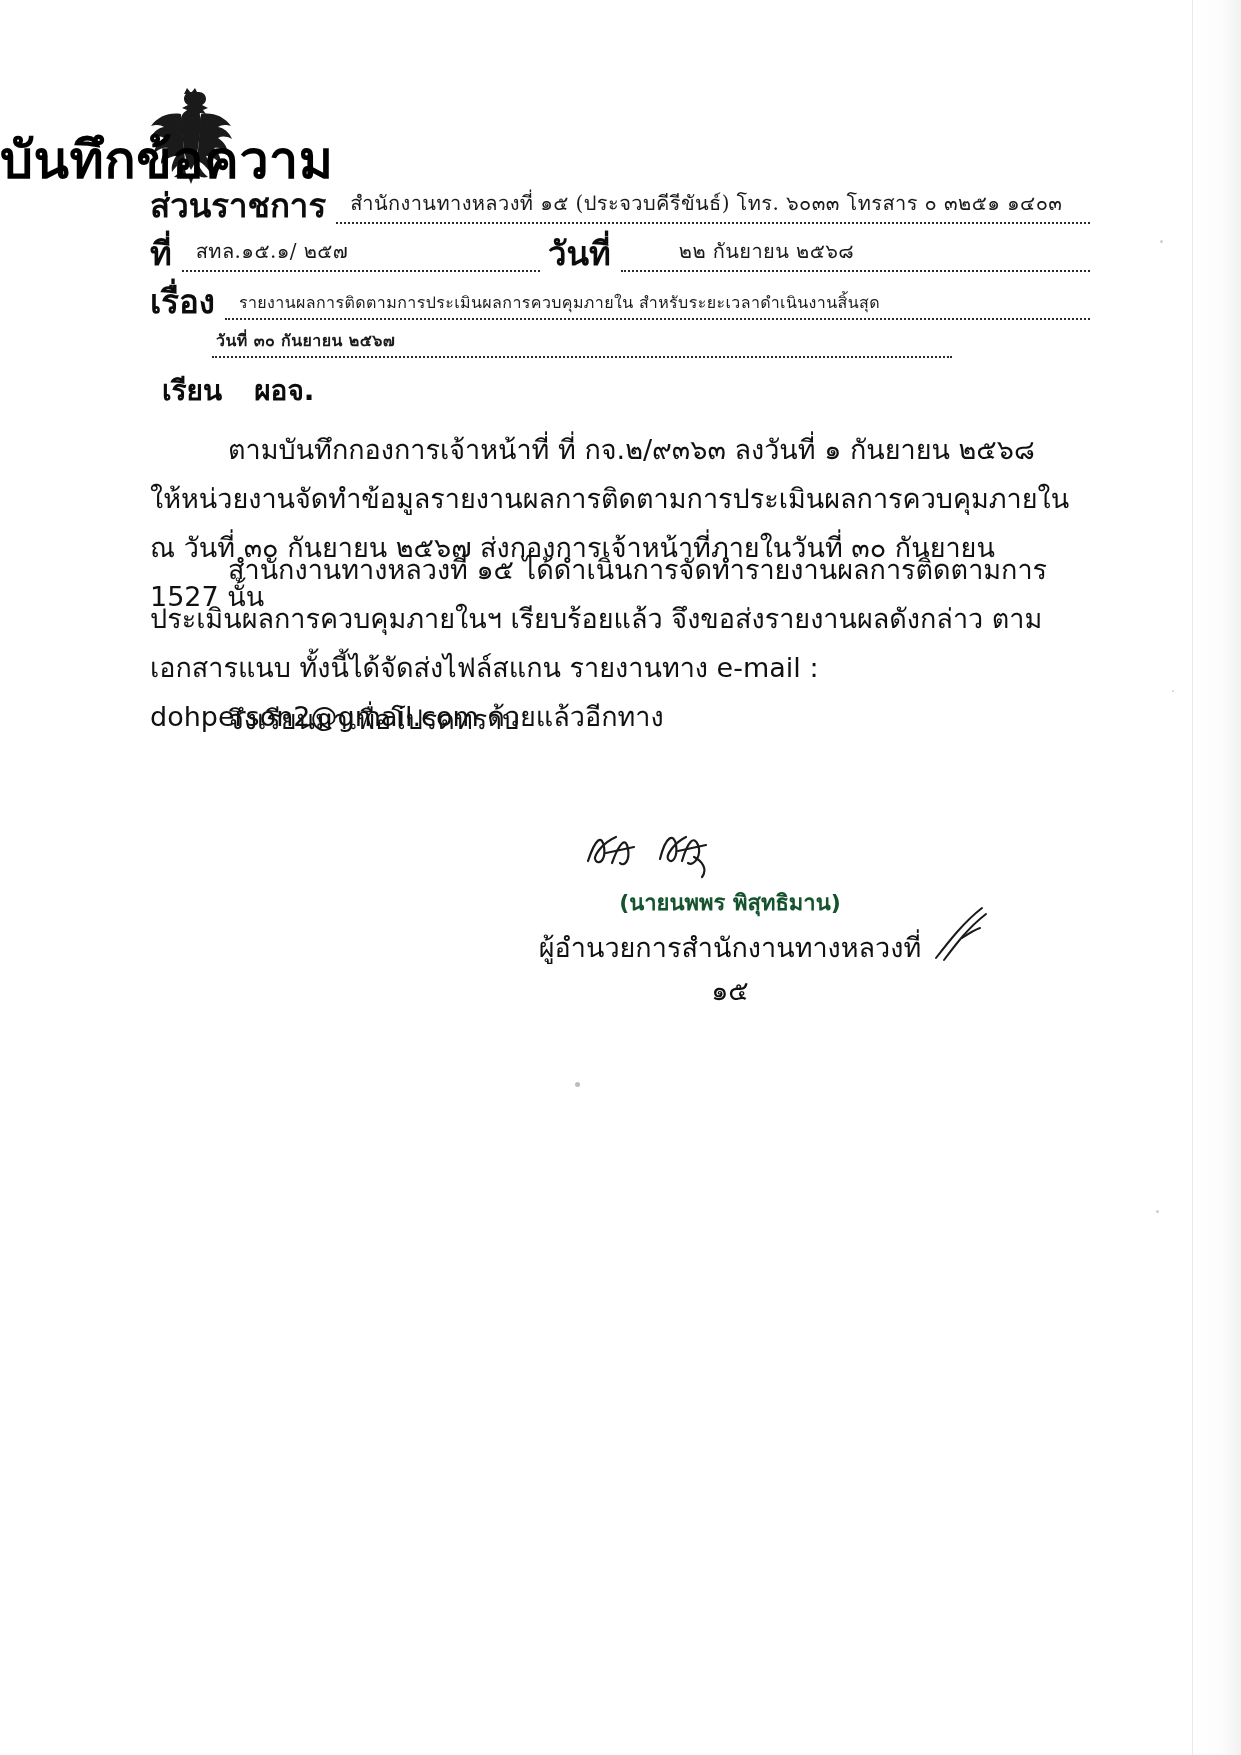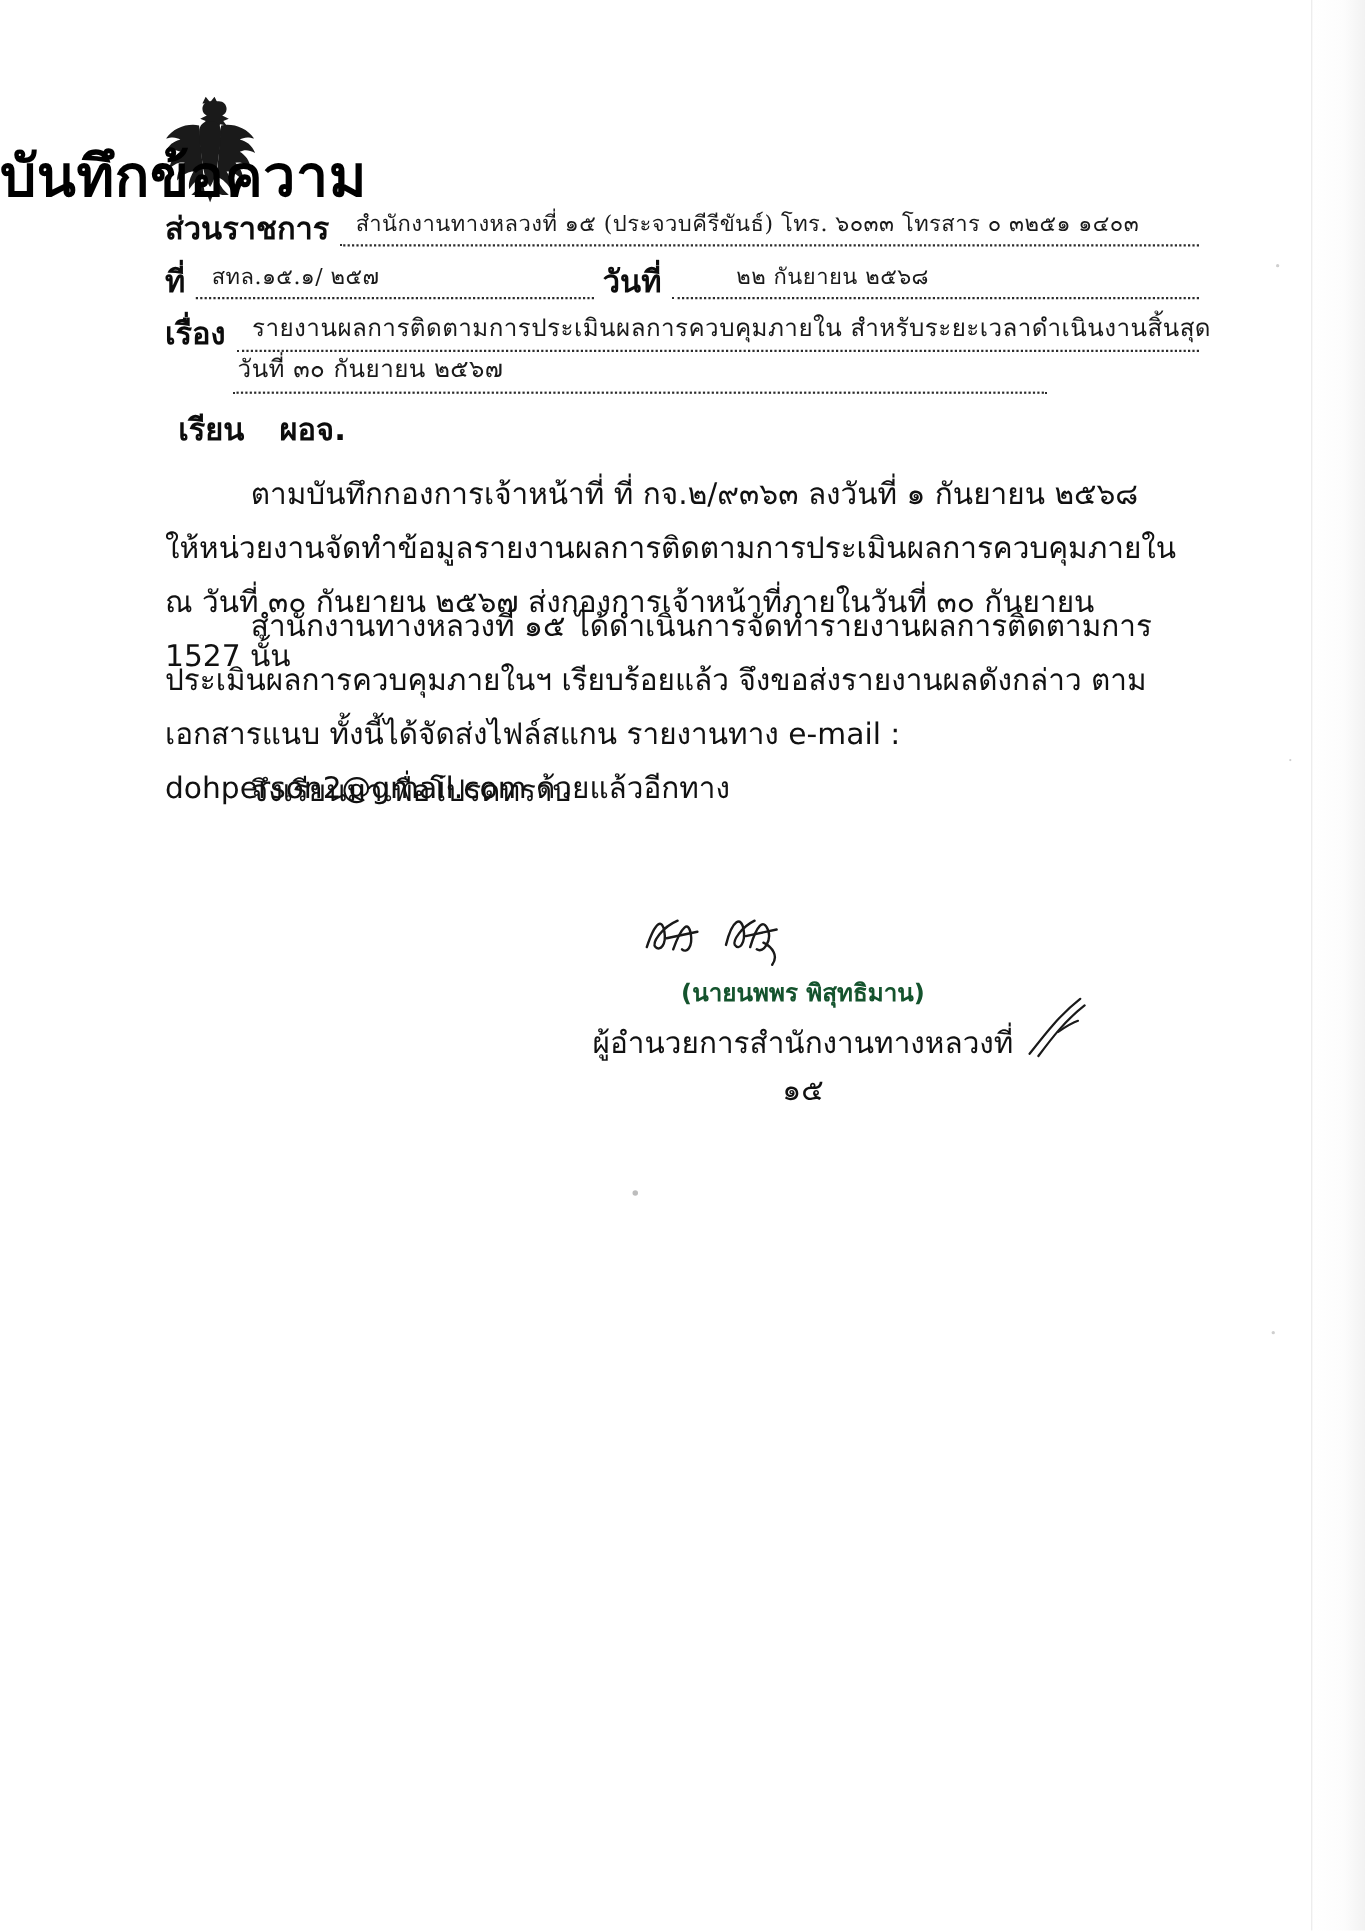--- a/index.html
+++ b/index.html
@@ -62,21 +62,21 @@
   }
 
   
   .field-row {
     position: absolute;
     display: flex;
     align-items: flex-end;
     white-space: nowrap;
   }
   .field-label {
-    font-size: 28px;
+    font-size: 33px;
     font-weight: bold;
     color: #0c0c0c;
     margin-right: 10px;
     line-height: 1.1;
   }
   .dotline {
     border-bottom: 2.5px dotted #2b2b2b;
     flex: 1;
     position: relative;
     height: 34px;
@@ -84,21 +84,21 @@
   .handwrite {
     position: absolute;
     left: 14px;
     bottom: 3px;
     font-family: "DejaVu Serif", "Liberation Serif", serif;
     font-size: 20px;
     color: #1a1a1a;
     letter-spacing: 0.4px;
     white-space: nowrap;
   }
-  .handwrite.sm { font-size: 22px; }
+  .handwrite.sm { font-size: 16px; }
 
   
   .body-text {
     position: absolute;
     left: 150px;
     width: 920px;
     font-size: 27px;
     line-height: 49px;
     color: #111;
   }
@@ -210,21 +210,21 @@
   </div>
 
   <div class="field-row" style="left:150px; top:284px; width:940px;">
     <span class="field-label">เรื่อง</span>
     <span class="dotline">
       <span class="handwrite sm">รายงานผลการติดตามการประเมินผลการควบคุมภายใน สำหรับระยะเวลาดำเนินงานสิ้นสุด</span>
     </span>
   </div>
 
   <div class="field-row" style="left:212px; top:326px; width:740px;">
-    <span class="dotline" style="height:30px;">
+    <span class="dotline" style="height:30px;font-weight:bold;">
       <span class="handwrite sm" style="left:4px;">วันที่ ๓๐ กันยายน ๒๕๖๗</span>
     </span>
   </div>
 
   <div class="salutation" style="top:368px;">
     <span>เรียน</span><span class="who">ผอจ.</span>
   </div>
 
   <div class="body-text" style="top:425px;">
     <span class="indent"></span><span>ตามบันทึกกองการเจ้าหน้าที่ ที่ กจ.๒/๙๓๖๓ ลงวันที่ ๑ กันยายน ๒๕๖๘ ให้หน่วยงานจัดทำข้อมูลรายงานผลการติดตามการประเมินผลการควบคุมภายใน ณ วันที่ ๓๐ กันยายน ๒๕๖๗ ส่งกองการเจ้าหน้าที่ภายในวันที่ ๓๐ กันยายน 1527 นั้น</span>

